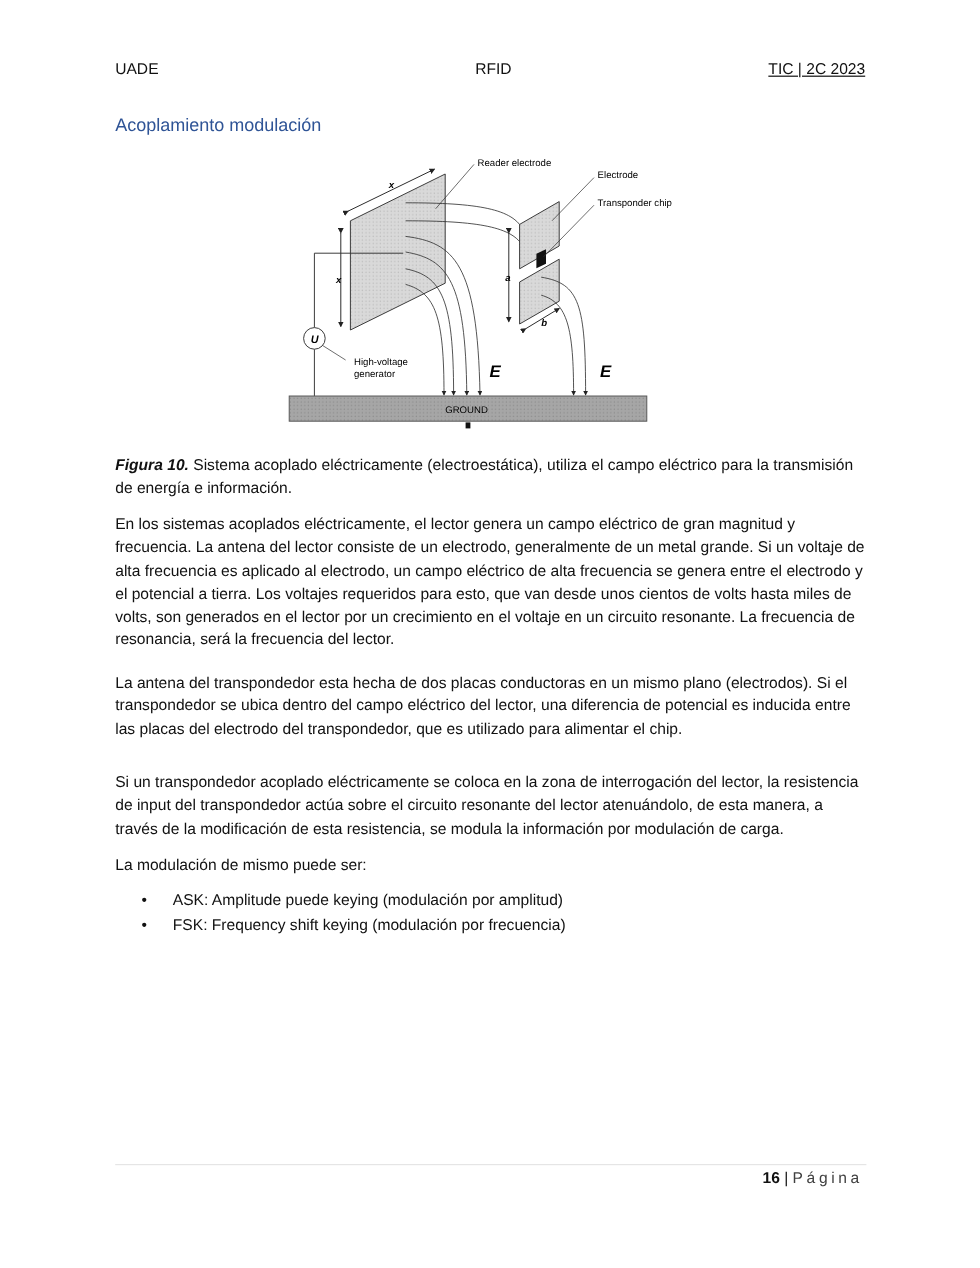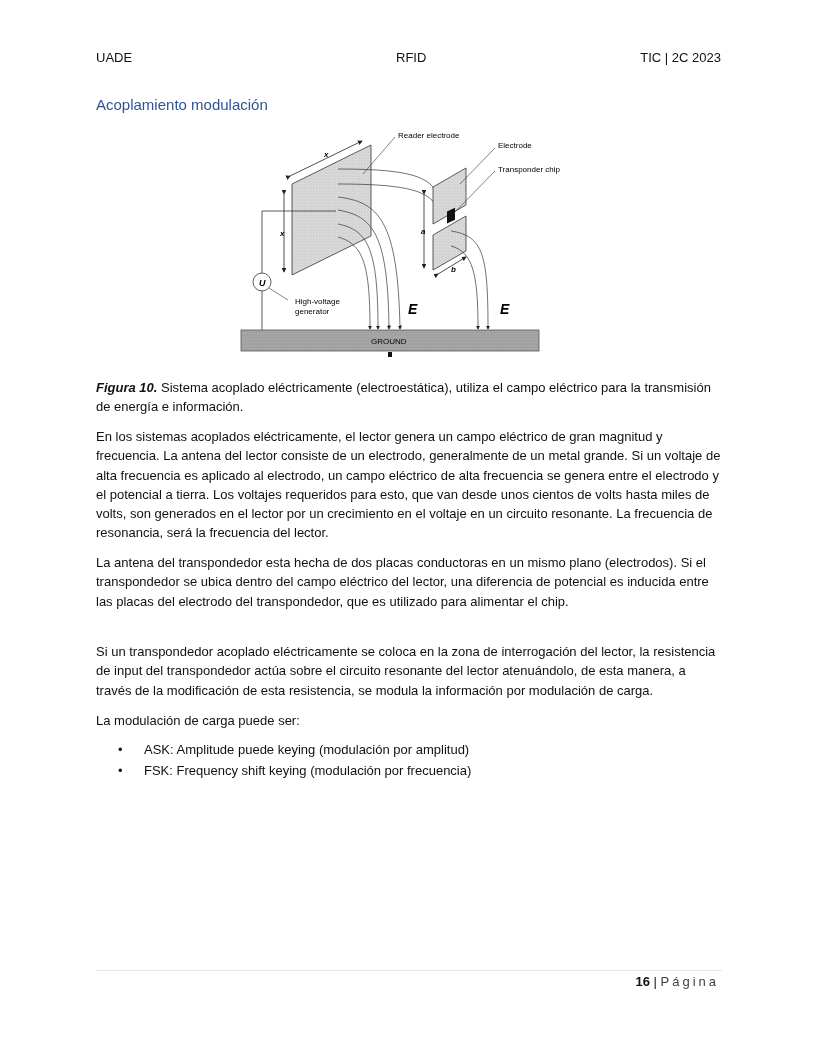--- a/index.html
+++ b/index.html
@@ -1,21 +1,21 @@
 <!DOCTYPE html>
 <html><head>
 <meta charset="utf-8">
 <style>
   html, body { margin: 0; padding: 0; background: #ffffff; }
   body { width: 817px; height: 1057px; position: relative; overflow: hidden;
          font-family: "Liberation Sans", sans-serif; color: #111; }
   .hdr { position: absolute; top: 50px; font-size: 13px; color: #111; }
   .hdr.left { left: 96px; }
   .hdr.center { left: 396px; }
-  .hdr.right { right: 96px; }
+  .hdr.right { right: 96px; text-decoration: underline; }
   .heading { position: absolute; left: 96px; top: 96px; font-size: 15px; color: #2f5496; }
   .figure { position: absolute; left: 238px; top: 124px; width: 345px; height: 240px; }
   .caption { position: absolute; left: 96px; width: 625px; top: 378px; text-align: left;
              font-size: 13px; line-height: 19px; }
   .caption b { font-style: italic; }
   .para { position: absolute; left: 96px; width: 626px; font-size: 13px; line-height: 19.3px; }
   .bullets { position: absolute; left: 118px; top: 740px; font-size: 13px; line-height: 20.5px; margin: 0; padding: 0; list-style: none; }
   .bullets li { position: relative; padding-left: 26px; }
   .bullets li::before { content: "•"; position: absolute; left: 0; top: 0; }
   .footer-line { position: absolute; left: 96px; width: 626px; top: 970px; height: 1px; background: #e5e5e5; }
@@ -95,23 +95,23 @@
     <text x="133" y="220" font-size="8">GROUND</text>
     <rect x="150" y="228" width="4" height="5" fill="#111"></rect>
   </svg>
 </div>
 
 <div class="caption">
   <b>Figura 10.</b><span> Sistema acoplado eléctricamente (electroestática), utiliza el campo eléctrico para la transmisión de energía e información.</span>
 </div>
 
 <p class="para" style="top:417px; margin:10px 0 0 0;">En los sistemas acoplados eléctricamente, el lector genera un campo eléctrico de gran magnitud y frecuencia. La antena del lector consiste de un electrodo, generalmente de un metal grande. Si un voltaje de alta frecuencia es aplicado al electrodo, un campo eléctrico de alta frecuencia se genera entre el electrodo y el potencial a tierra. Los voltajes requeridos para esto, que van desde unos cientos de volts hasta miles de volts, son generados en el lector por un crecimiento en el voltaje en un circuito resonante. La frecuencia de resonancia, será la frecuencia del lector.</p>
-<p class="para" style="top:553px; margin:0 0 0 0;">La antena del transpondedor esta hecha de dos placas conductoras en un mismo plano (electrodos). Si el transpondedor se ubica dentro del campo eléctrico del lector, una diferencia de potencial es inducida entre las placas del electrodo del transpondedor, que es utilizado para alimentar el chip.</p>
+<p class="para" style="top:553px; margin:6px 0 0 0;">La antena del transpondedor esta hecha de dos placas conductoras en un mismo plano (electrodos). Si el transpondedor se ubica dentro del campo eléctrico del lector, una diferencia de potencial es inducida entre las placas del electrodo del transpondedor, que es utilizado para alimentar el chip.</p>
 <p class="para" style="top:632px; margin:10px 0 0 0;">Si un transpondedor acoplado eléctricamente se coloca en la zona de interrogación del lector, la resistencia de input del transpondedor actúa sobre el circuito resonante del lector atenuándolo, de esta manera, a través de la modificación de esta resistencia, se modula la información por modulación de carga.</p>
-<p class="para" style="top:701px; margin:10px 0 0 0;">La modulación de carga puede ser:</p>
+<p class="para" style="top:701px; margin:10px 0 0 0;">La modulación de mismo puede ser:</p>
 
 <ul class="bullets">
   <li>ASK: Amplitude puede keying (modulación por amplitud)</li>
   <li>FSK: Frequency shift keying (modulación por frecuencia)</li>
 </ul>
 
 <div class="footer-line"></div>
 <div class="footer">
   <span class="num">16</span><span> | </span><span class="pg">Página</span>
 </div>

